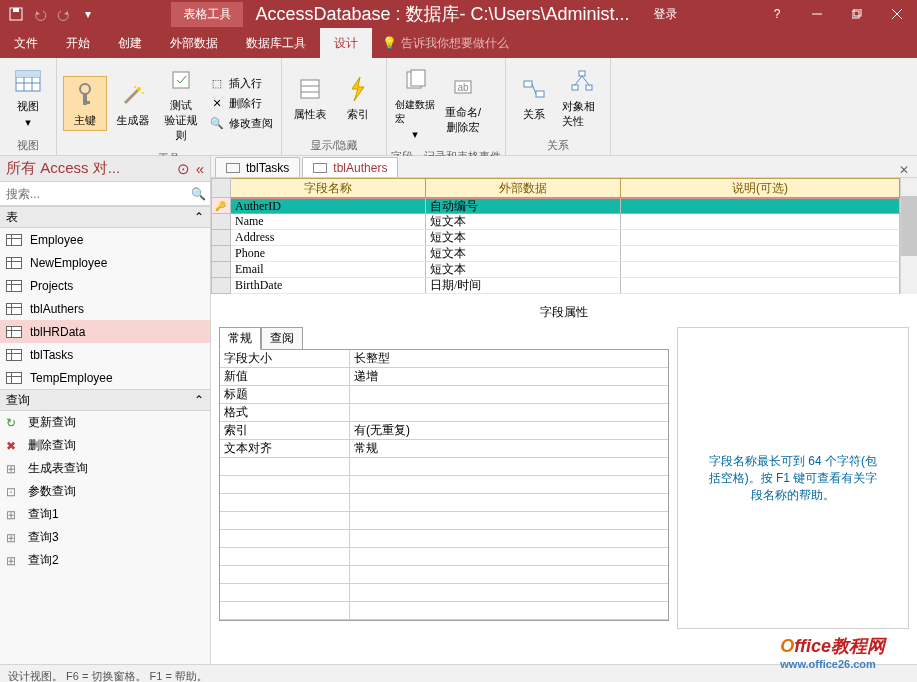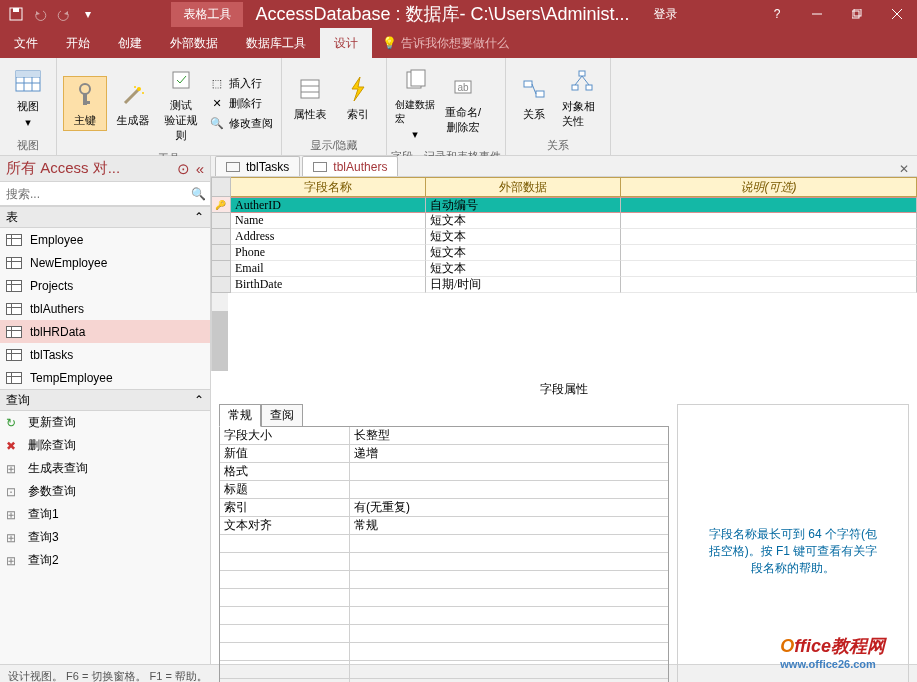--- a/index.html
+++ b/index.html
@@ -44,29 +44,29 @@
 .qry-ic { width: 14px; height: 14px; display: inline-block; }
 .main { flex: 1; display: flex; flex-direction: column; }
 .tabs { height: 22px; background: #f1f1f1; border-bottom: 1px solid #d4d4d4; display: flex; align-items: flex-end; padding-left: 4px; }
 .tab { height: 20px; border: 1px solid #c0c0c0; border-bottom: none; padding: 0 10px; display: flex; align-items: center; gap: 6px; font-size: 12px; background: #f8f8f8; margin-right: 2px; border-radius: 2px 2px 0 0; }
 .tab.active { background: #fff; color: #a4373a; }
 .tab .ti { width: 14px; height: 10px; border: 1px solid #888; }
 .tabs .close { margin-left: auto; padding: 0 8px; color: #666; }
 .grid-hdr { display: flex; height: 20px; }
 .grid-hdr .rowh { width: 20px; background: #e8e8e8; border: 1px solid #c0c0c0; }
 .grid-hdr .colh { background: #fff3cc; border: 1px solid #c0a050; border-left: none; text-align: center; line-height: 18px; color: #7a5a00; }
-.col1 { width: 195px; } .col2 { width: 195px; } .col3 { flex: 1; font-style: italic; }
+.col1 { width: 195px; } .col2 { width: 195px; } .col3 { flex: 1; }
 .grid-row { display: flex; height: 16px; }
 .grid-row .sel { width: 20px; background: #e8e8e8; border: 1px solid #c0c0c0; border-top: none; display: flex; align-items: center; justify-content: center; font-size: 9px; }
 .grid-row .cell { border-right: 1px solid #c0c0c0; border-bottom: 1px solid #e8e8e8; padding: 0 4px; line-height: 15px; font-family: SimSun, serif; font-size: 12px; }
 .grid-row.r0 .cell { background: #14b8a6; border-bottom: 1px solid #d89090; border-top: 1px solid #d89090; }
 .grid-row.r0 .sel { background: #fbe6e4; }
 .scrollbar { width: 17px; background: #f0f0f0; border-left: 1px solid #d4d4d4; }
 .scrollbar .thumb { height: 60px; background: #c8c8c8; margin-top: 18px; }
-.grid-area { display: flex; flex-direction: column; }
+.grid-area { display: flex; }
 .grid-body { flex: 1; }
 .props-label { text-align: center; padding: 10px 0 6px; font-size: 12px; }
 .props-area { display: flex; padding: 0 8px 8px; gap: 8px; height: 310px; }
 .props-left { width: 450px; }
 .props-tabs { display: flex; }
 .props-tab { border: 1px solid #a0a0a0; padding: 2px 8px; font-size: 12px; background: #f8f8f8; }
 .props-tab.active { background: #fff; border-bottom-color: #fff; }
 .props-grid { border: 1px solid #a0a0a0; margin-top: -1px; }
 .props-row { display: flex; height: 18px; border-bottom: 1px solid #d0d0d0; font-size: 12px; }
 .props-row .plabel { width: 130px; padding: 0 4px; border-right: 1px solid #d0d0d0; line-height: 17px; }
@@ -449,25 +449,25 @@
         <div class="props-grid" id="props-grid">
             <div class="props-row">
               <div class="plabel">字段大小</div>
               <div class="pval">长整型</div>
             </div>
             <div class="props-row">
               <div class="plabel">新值</div>
               <div class="pval">递增</div>
             </div>
             <div class="props-row">
+              <div class="plabel">标题</div>
+              <div class="pval"></div>
+            </div>
+            <div class="props-row">
               <div class="plabel">格式</div>
-              <div class="pval"></div>
-            </div>
-            <div class="props-row">
-              <div class="plabel">标题</div>
               <div class="pval"></div>
             </div>
             <div class="props-row">
               <div class="plabel">索引</div>
               <div class="pval">有(无重复)</div>
             </div>
             <div class="props-row">
               <div class="plabel">文本对齐</div>
               <div class="pval">常规</div>
             </div>

